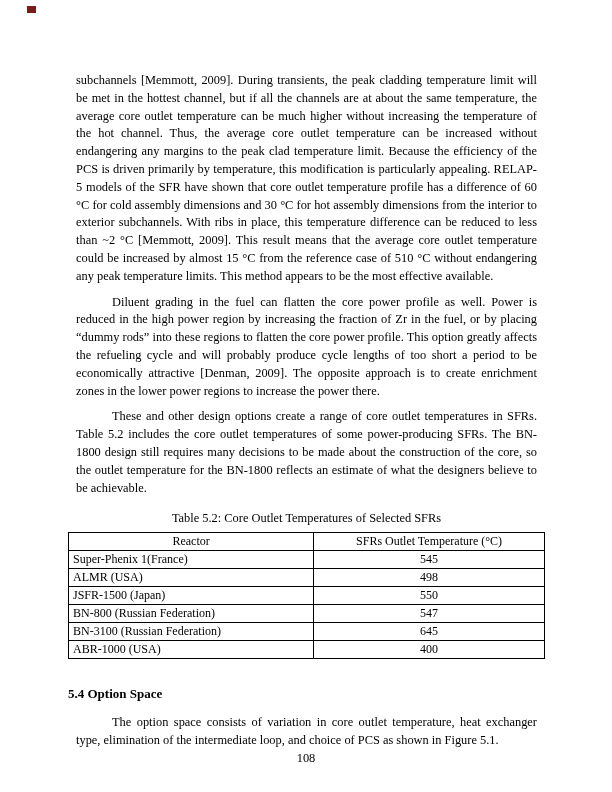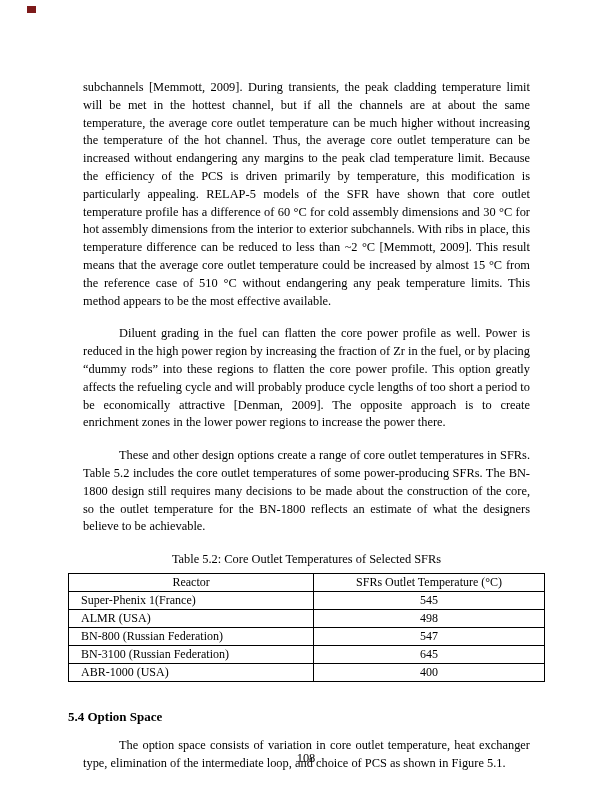--- a/index.html
+++ b/index.html
@@ -27,40 +27,40 @@
   .content {
     position: absolute;
     left: 68px;
     top: 64px;
     width: 477px;
     font-size: 12.4px;
     line-height: 17.8px;
     text-align: justify;
   }
   .para {
-    margin: 15px;
+    margin: 8px;
   }
   .para.indent {
     text-indent: 36px;
   }
   .table-caption {
     margin: 13px 0 4px 0;
     text-align: center;
     text-indent: 0;
   }
   table.data-table {
     width: 100%;
     border-collapse: collapse;
     font-size: 12px;
     table-layout: fixed;
   }
   table.data-table th,
   table.data-table td {
     border: 1px solid #000000;
-    padding: 1px 12px;
+    padding: 1px 4px;
     line-height: 15px;
     font-weight: normal;
     height: 15px;
   }
   table.data-table th {
     text-align: center;
   }
   col.reactor-col { width: 51.5%; }
   col.temp-col { width: 48.5%; }
   td.td-reactor { text-align: left; }
@@ -115,20 +115,24 @@
       <tbody>
         <tr>
           <td class="td-reactor">Super-Phenix 1(France)</td>
           <td class="td-temp">545</td>
         </tr>
         <tr>
           <td class="td-reactor">ALMR (USA)</td>
           <td class="td-temp">498</td>
         </tr>
         <tr>
+          <td class="td-reactor">JSFR-1500 (Japan)</td>
+          <td class="td-temp">550</td>
+        </tr>
+        <tr>
           <td class="td-reactor">BN-800 (Russian Federation)</td>
           <td class="td-temp">547</td>
         </tr>
         <tr>
           <td class="td-reactor">BN-3100 (Russian Federation)</td>
           <td class="td-temp">645</td>
         </tr>
         <tr>
           <td class="td-reactor">ABR-1000 (USA)</td>
           <td class="td-temp">400</td>

